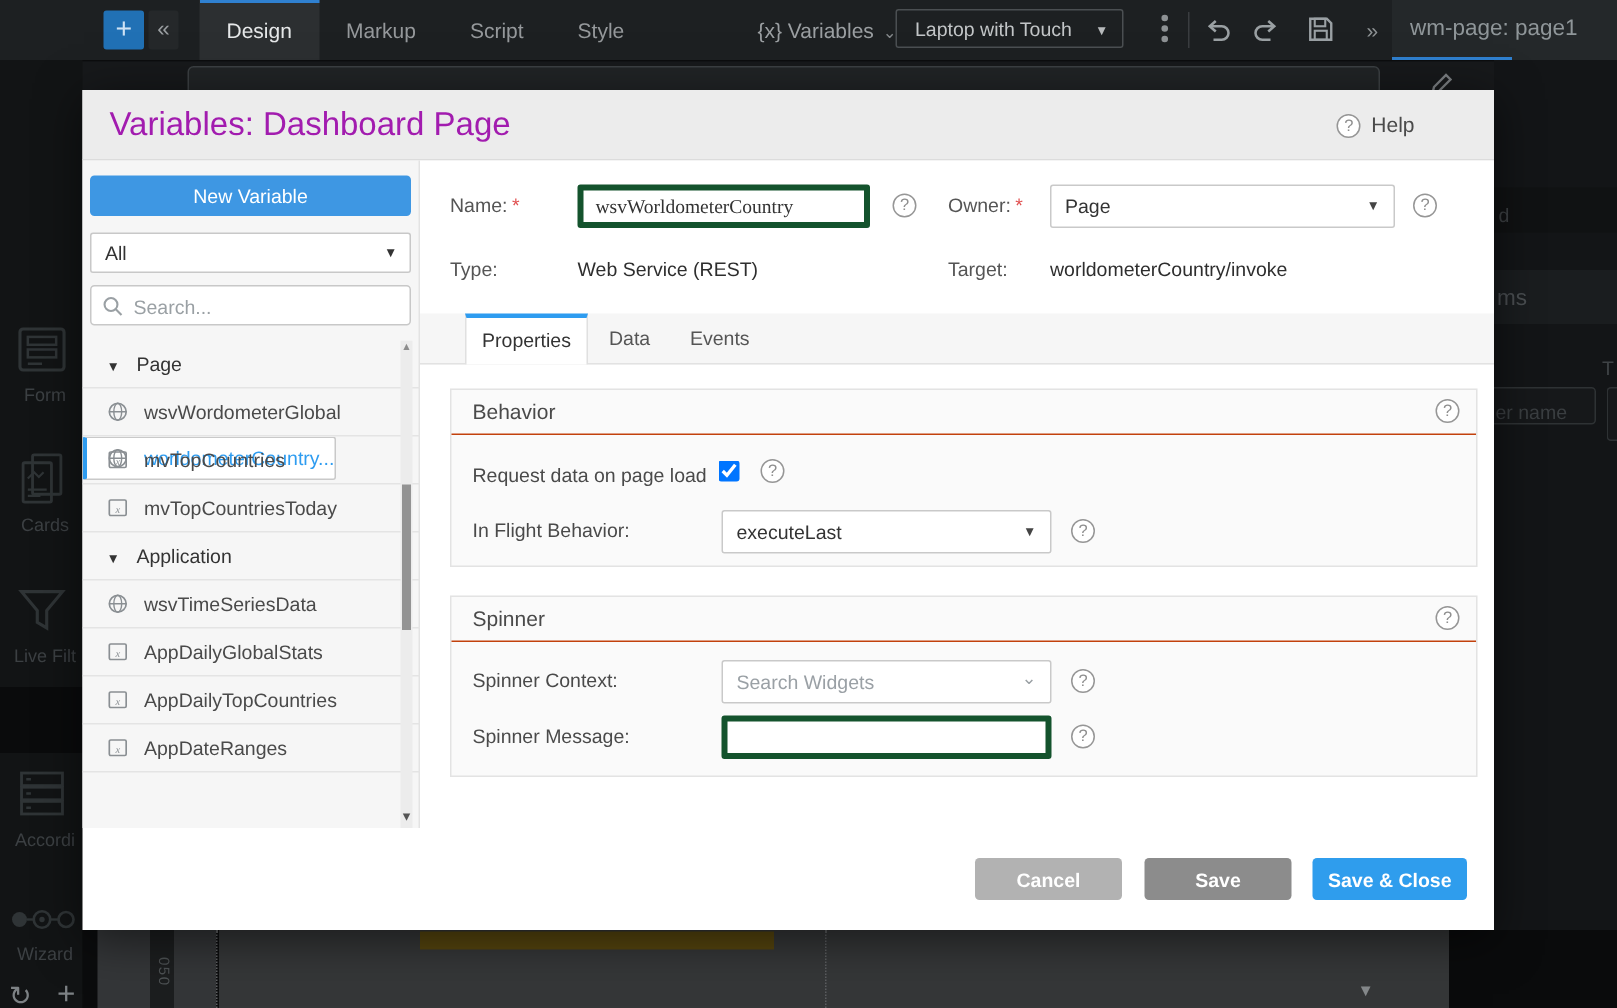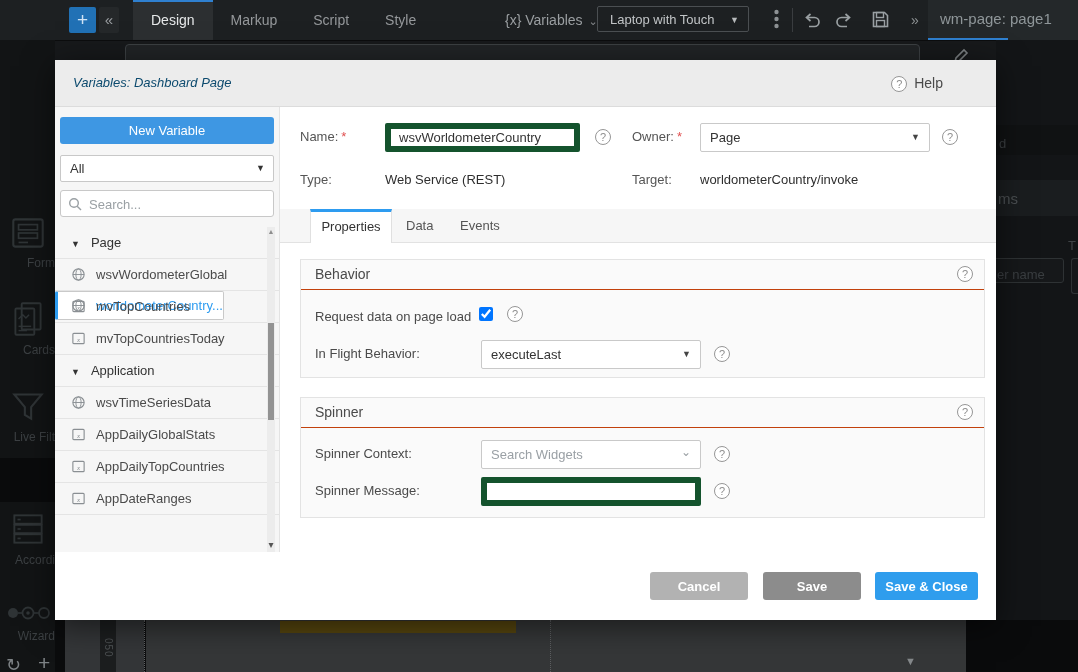--- a/index.html
+++ b/index.html
@@ -28,21 +28,21 @@
   .saveic{left:870px;top:9px;}
   .chevR{left:911px;top:0;line-height:40px;color:#8e9294;font-size:14px;cursor:pointer;}
   .pagetab{left:928px;top:0;width:150px;height:40px;background:#24282a;color:#8f9699;
            font-size:15px;line-height:38px;padding-left:12px;box-sizing:border-box;cursor:pointer;}
   .pagetab::after{content:"";position:absolute;left:0;bottom:0;width:80px;height:2px;background:var(--c-tab_underline,#2f80d0);}
   
   .canvastop{left:125px;top:44px;width:793px;height:28px;border:1px solid #3c4043;border-radius:4px;background:#212426;}
   .palette{left:0;top:40px;width:55px;height:632px;background:#121415;}
   .pitem{position:absolute;left:0;width:55px;text-align:center;cursor:pointer;}
   .plabel{position:absolute;left:5px;width:50px;overflow:hidden;white-space:nowrap;
-          font-size:12px;color:#3c4043;text-align:right;}
+          font-size:12px;color:#3c4043;text-align:center;}
   .pband{left:0;width:55px;height:44px;background:#0a0b0c;}
   .pbottomico{color:#7d8285;cursor:pointer;}
   .rightbg{left:996px;top:40px;width:82px;height:632px;background:#131517;}
   .rband1{left:996px;top:125px;width:82px;height:30px;background:#101213;}
   .rband2{left:996px;top:180px;width:82px;height:36px;background:#1a1d1f;}
   .rfrag{color:#44484b;font-size:13px;}
   .rinput{left:988px;top:258px;width:76px;height:25px;border:1px solid #2e3234;border-radius:3px;
           background:#16181a;color:#3a3e41;font-size:13px;line-height:32px;padding-left:8px;box-sizing:border-box;}
   .rinput2{left:1071px;top:258px;width:7px;height:34px;border:1px solid #2e3234;border-right:none;border-radius:3px 0 0 3px;background:#16181a;}
   
@@ -54,21 +54,21 @@
   .bcolC{left:116px;top:620px;width:28px;height:52px;background:#343638;}
   .bdot1{left:144px;top:620px;width:1px;height:52px;border-left:1px dotted #606264;}
   .bcanvas{left:146px;top:620px;width:820px;height:52px;background:#353738;}
   .ybar{left:280px;top:621px;width:236px;height:12px;background:var(--c-yellow_bar,#57460e);}
   .bdot2{left:550px;top:620px;width:1px;height:52px;border-left:1px dotted #5c5e60;}
   .bcaret{left:905px;top:655px;color:#85898b;font-size:11px;}
   .bblack{left:966px;top:620px;width:112px;height:52px;background:#0a0b0c;}
   
   .modal{left:55px;top:60px;width:941px;height:560px;background:#fff;box-shadow:0 6px 30px rgba(0,0,0,.55);z-index:10;}
   .mhead{left:0;top:0;width:941px;height:47px;background:var(--c-modal_header_bg,#ececec);border-bottom:1px solid #dcdcdc;box-sizing:border-box;}
-  .mtitle{position:absolute;left:18px;top:0;line-height:46px;font-size:13px;color:#0c4a6e;font-style:italic;}
+  .mtitle{position:absolute;left:18px;top:0;line-height:46px;font-size:22px;color:#a21caf;}
   .mhelp{position:absolute;right:53px;top:0;line-height:46px;font-size:14px;color:#4a4a4a;cursor:pointer;}
   .q{display:inline-block;width:16px;height:16px;border:1px solid #969696;border-radius:50%;
      color:#8f8f8f;font-size:11px;line-height:15px;text-align:center;vertical-align:middle;cursor:pointer;box-sizing:border-box;background:#fff;}
   .mhelp .q{margin-right:7px;}
   
   .msb{left:0;top:47px;width:225px;height:445px;background:#f6f6f6;border-right:1px solid #e3e3e3;box-sizing:border-box;}
   .newvar{position:absolute;left:5px;top:10px;width:214px;height:27px;background:var(--c-new_variable_btn,#3e97e3);
           color:#fff;font-size:13px;border:none;border-radius:3px;cursor:pointer;font-family:inherit;}
   .allsel{position:absolute;left:5px;top:48px;width:214px;height:27px;background:#fff;border:1px solid #c8c8c8;
           border-radius:2px;font-size:13px;color:#333;line-height:25px;padding-left:9px;box-sizing:border-box;cursor:pointer;}
@@ -84,22 +84,22 @@
   .trow.group{color:#333;}
   .trow.sel{background:#fff;border-left:3px solid var(--c-selected,#2e9cf0);padding-left:13px;color:var(--c-selected,#2e9cf0);}
   .sbtrack{position:absolute;left:212px;top:0;width:8px;height:325px;background:#ececec;}
   .sbthumb{position:absolute;left:213px;top:96px;width:6px;height:97px;background:#939393;cursor:pointer;}
   .sbup{position:absolute;left:212px;top:1px;width:8px;text-align:center;font-size:7px;color:#8d8d8d;}
   .sbdown{position:absolute;left:210px;top:312px;width:12px;text-align:center;font-size:10px;color:#555;cursor:pointer;}
   
   .mmain{left:225px;top:47px;width:716px;height:505px;background:#fff;}
   .flabel{position:absolute;font-size:13px;color:#555;}
   .req{color:#e05050;margin-left:3px;}
-  .txt{position:absolute;height:29px;border:6px solid #14532d;border-radius:2px;font-size:13px;color:#333;
-       padding:0 8px;box-sizing:border-box;font-family:Liberation Sans, sans-serif;outline:none;background:#fff;}
+  .txt{position:absolute;height:29px;border:4px solid #14532d;border-radius:2px;font-size:13px;color:#333;
+       padding:0 8px;box-sizing:border-box;font-family:Liberation Serif, serif;outline:none;background:#fff;}
   .sel{position:absolute;height:29px;border:1px solid #c9c9c9;border-radius:2px;background:#fff;
        font-size:13px;color:#333;line-height:27px;padding-left:9px;box-sizing:border-box;cursor:pointer;}
   .sel .car{position:absolute;right:9px;top:0;font-size:9px;color:#444;}
   .sel .car.thin{font-size:12px;color:#9aa0a4;top:-2px;}
   .sel .ph{color:#9aa0a5;}
   .fvalue{position:absolute;font-size:13px;color:#2e2e2e;}
   .mtabsbar{position:absolute;left:0;top:102px;width:716px;height:34px;background:#f6f6f6;border-bottom:1px solid #e2e2e2;box-sizing:border-box;}
   .mtab-active{position:absolute;left:30px;top:0;width:82px;height:34px;background:#fff;border:1px solid #e0e0e0;border-bottom:none;
                border-top:3px solid var(--c-selected,#2e9cf0);box-sizing:border-box;text-align:center;line-height:29px;font-size:13px;color:#333;cursor:pointer;}
   .mtab-plain{position:absolute;top:0;line-height:34px;font-size:13px;color:#555;cursor:pointer;}

